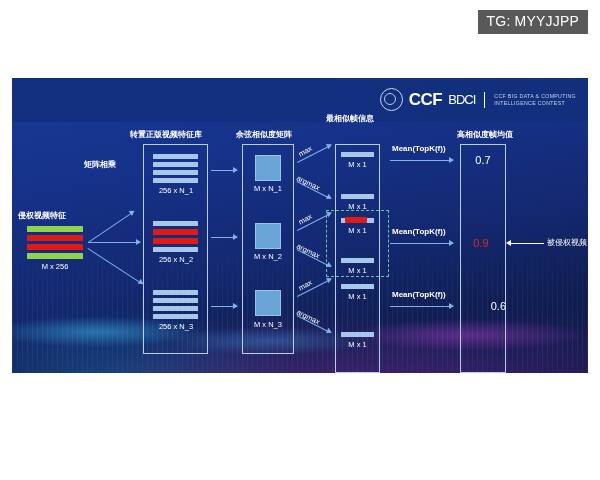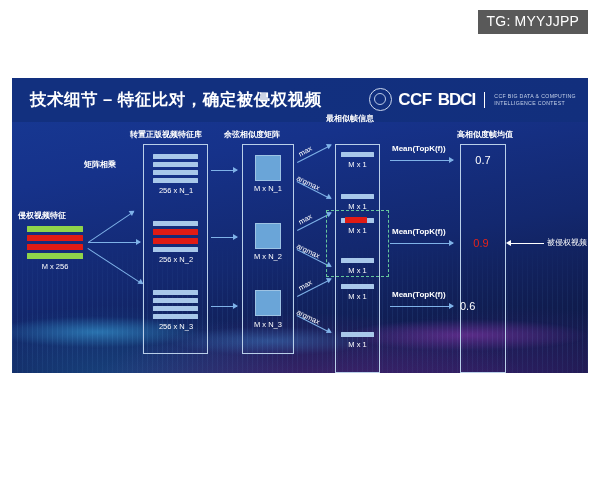--- a/index.html
+++ b/index.html
@@ -130,22 +130,22 @@
   }
   #logo-ccf {
     color: #ffffff;
     font-size: 17px;
     font-weight: bold;
     letter-spacing: -0.5px;
     line-height: 18px;
   }
   #logo-bdci {
     color: #ffffff;
-    font-size: 17px;
-    font-weight: bold;
+    font-size: 13px;
+    font-weight: normal;
     letter-spacing: -1px;
     line-height: 18px;
   }
   #logo-divider {
     width: 1px;
     height: 16px;
     background: #ffffff;
     margin: 0 3px;
   }
   #logo-tagline {
@@ -241,21 +241,20 @@
 <div id="page">
 
   <div class="wm" id="wm-top">TG: MYYJJPP</div>
 
   <div id="slide">
 
     <div id="waveband"></div>
     <div id="waveband2"></div>
 
     <div id="slide-header">
-      <div id="slide-title">技术细节 – 特征比对，确定被侵权视频</div>
       <div id="logo-group">
         <div id="ccf-seal"></div>
         <div id="logo-ccf">CCF</div>
         <div id="logo-bdci">BDCI</div>
         <div id="logo-divider"></div>
         <div>
           <div id="logo-tagline" style="position:static">CCF BIG DATA &amp; COMPUTING</div>
           <div id="logo-tagline2" style="color:#c6d3ea;font-size:5.2px;line-height:7px;letter-spacing:0.35px;white-space:nowrap">INTELLIGENCE CONTEST</div>
         </div>
       </div>
@@ -310,21 +309,21 @@
     </div>
     <div class="diag-arrow" style="left:199px; top:159px; width:26px;">
       <div class="arrow-line" style="width:26px;"></div>
         <div class="arrow-head"></div>
     </div>
     <div class="diag-arrow" style="left:199px; top:228px; width:26px;">
       <div class="arrow-line" style="width:26px;"></div>
         <div class="arrow-head"></div>
     </div>
 
-    <div class="dlabel" style="left:212px; top:52px;">余弦相似度矩阵</div>
+    <div class="dlabel" style="left:224px; top:52px;">余弦相似度矩阵</div>
     <div class="frame" style="left:230px; top:66px; width:52px; height:210px;"></div>
 
     <div class="sqr" style="left:243px; top:77px; width:26px; height:26px;"></div>
     <div class="cap" style="left:232px; top:106px; width:48px;">M x N_1</div>
 
     <div class="sqr" style="left:243px; top:145px; width:26px; height:26px;"></div>
     <div class="cap" style="left:232px; top:174px; width:48px;">M x N_2</div>
 
     <div class="sqr" style="left:243px; top:212px; width:26px; height:26px;"></div>
     <div class="cap" style="left:232px; top:242px; width:48px;">M x N_3</div>
@@ -402,21 +401,21 @@
     <div class="diag-arrow" style="left:378px; top:228px; width:63px;">
       <div class="arrow-line" style="width:63px;"></div>
         <div class="arrow-head"></div>
     </div>
 
     <div class="dlabel" style="left:445px; top:52px;">高相似度帧均值</div>
     <div class="frame" style="left:448px; top:66px; width:46px; height:229px;"></div>
 
     <div class="score" style="left:448px; top:76px; width:46px; text-align:center;">0.7</div>
     <div class="score score-hi" style="left:448px; top:159px; width:42px; text-align:center;">0.9</div>
-    <div class="score" style="left:448px; top:222px; width:46px; text-align:left;">0.6</div>
+    <div class="score" style="left:448px; top:222px; width:46px; text-align:right;">0.6</div>
 
     <div class="arrow-line" style="left:498px; top:165px; width:34px; background:#ffffff;"></div>
     <div class="arrow-head" style="left:494px; top:162px; border-left:none; border-right:5px solid #ffffff;"></div>
     <div class="dlabel" style="left:535px; top:160px; font-weight:normal; font-size:8px;">被侵权视频</div>
 
   </div>
 
 
 </div>
 

